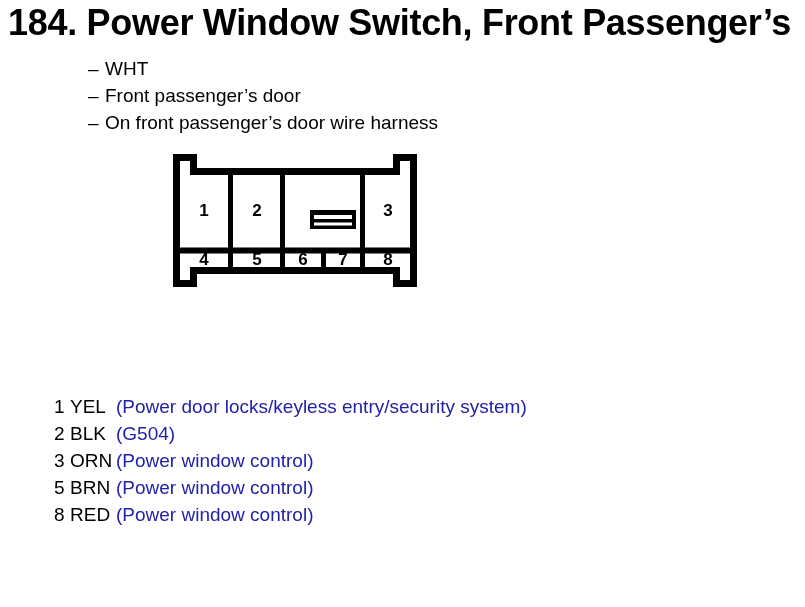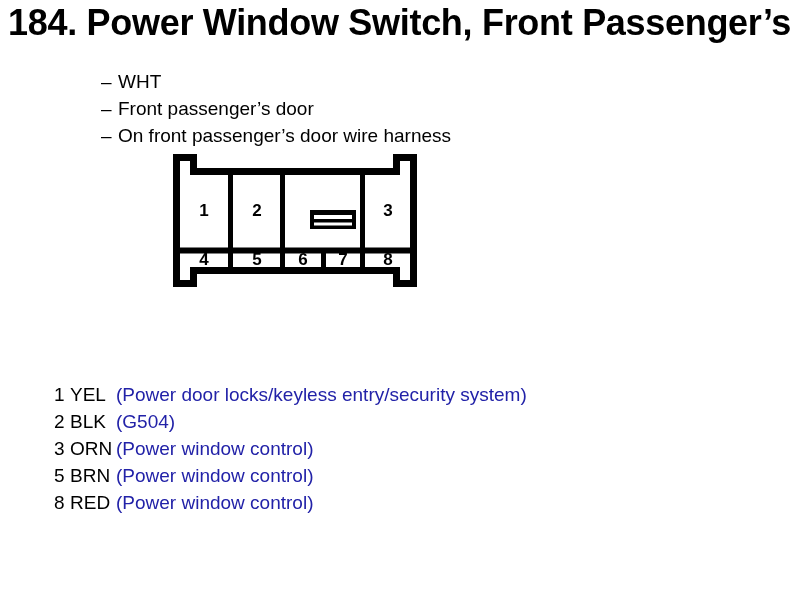--- a/index.html
+++ b/index.html
@@ -27,21 +27,21 @@
     letter-spacing: -0.3px;
     white-space: nowrap;
     line-height: 38px;
   }
 
   #spec-list {
     position: absolute;
     left: 88px;
     top: 55px;
     list-style: none;
-    margin: 13px;
+    margin: 0;
     padding: 0;
   }
   #spec-list li {
     font-size: 19px;
     line-height: 27px;
     white-space: nowrap;
   }
   .spec-dash {
     display: inline-block;
     width: 17px;
@@ -86,21 +86,21 @@
     font-weight: bold;
     fill: #000000;
     text-anchor: middle;
     dominant-baseline: middle;
   }
 
   
   #pin-legend {
     position: absolute;
     left: 54px;
-    top: 381px;
+    top: 393px;
     margin: 0;
     padding: 0;
     list-style: none;
   }
   #pin-legend li {
     font-size: 19px;
     line-height: 27px;
     white-space: nowrap;
     color: #000000;
   }

